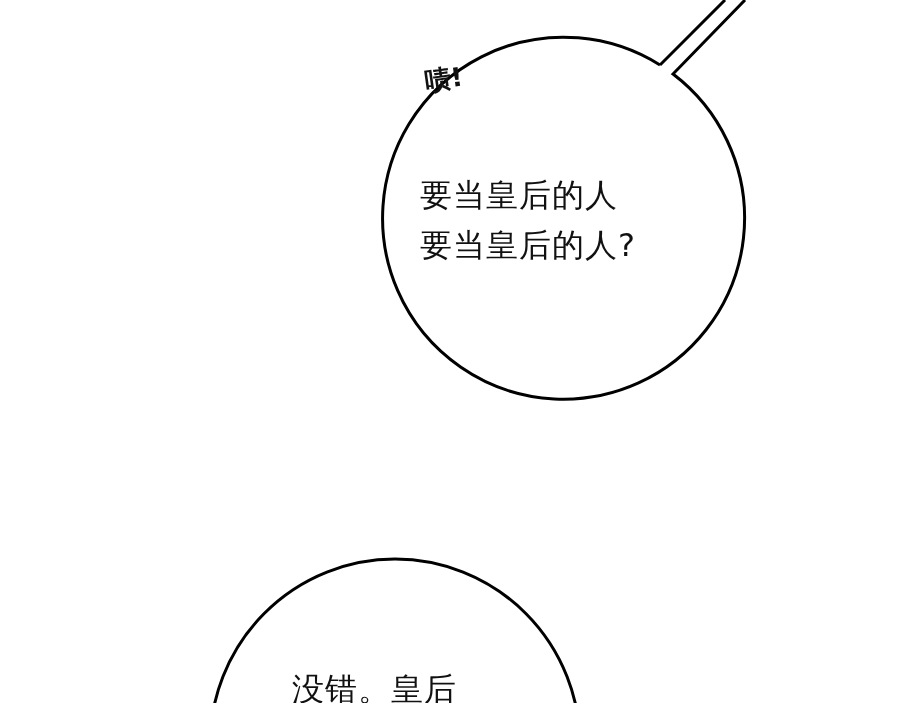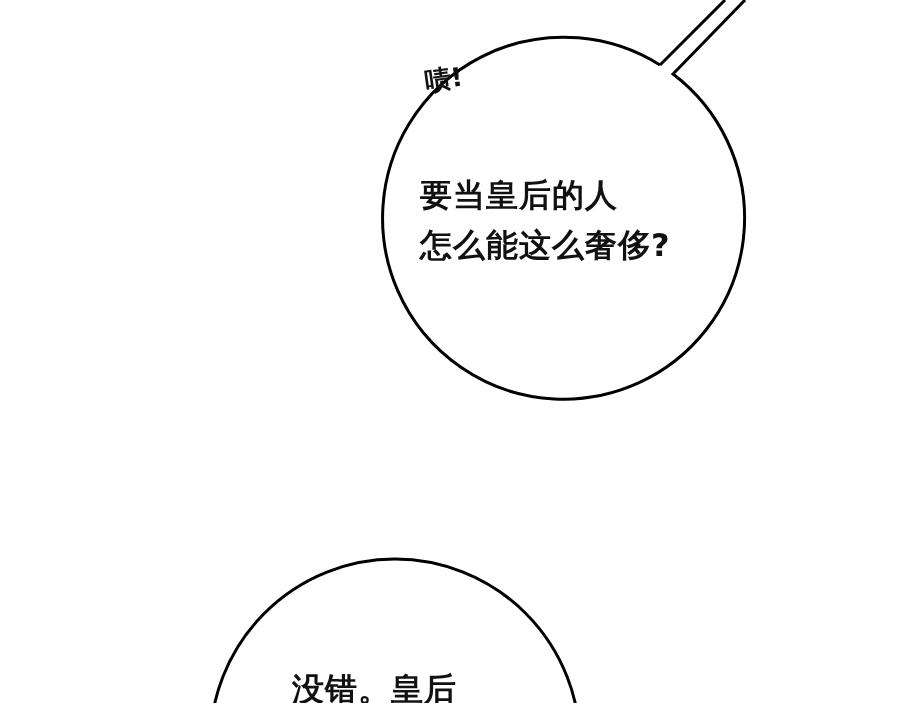--- a/index.html
+++ b/index.html
@@ -1,32 +1,32 @@
 <!DOCTYPE html>
 <html><head>
 <meta charset="utf-8">
 <style>
   html, body { margin:0; padding:0; background:#ffffff; }
   body { width:900px; height:703px; position:relative; overflow:hidden; font-family:"DejaVu Sans", sans-serif; }
   svg.bubbles { position:absolute; left:0; top:0; }
-  .txt { position:absolute; color:#111; font-size:32px; line-height:46px; white-space:nowrap; letter-spacing:1px;font-weight:bold; }
+  .txt { position:absolute; color:#111; font-size:32px; line-height:46px; white-space:nowrap; letter-spacing:1px; }
   .sfx { position:absolute; color:#111; font-size:26px; font-weight:bold; transform:rotate(-8deg); }
 </style>
 </head>
 <body>
 
 <svg class="bubbles" width="900" height="703">
 
   <path d="M 660 65
            A 181 181 0 1 0 673 74
            L 745 0" fill="#fff" stroke="#000" stroke-width="3"></path>
   <path d="M 660 65 L 725 0" fill="none" stroke="#000" stroke-width="3"></path>
   <rect x="662" y="0" width="0" height="0" fill="none"></rect>
 
   <ellipse cx="395" cy="745" rx="185" ry="186" fill="#fff" stroke="#000" stroke-width="3"></ellipse>
 </svg>
 
 <div class="sfx" style="left:425px; top:62px;">啧!</div>
 
 <div class="txt" style="left:420px; top:172px;">要当皇后的人</div>
-<div class="txt" style="left:420px; top:222px;">怎么能这么奢侈?</div>
+<div class="txt" style="left:420px; top:222px;">要当皇后的人?</div>
 
 <div class="txt" style="left:292px; top:666px;">没错。皇后</div>
 
 </body></html>

